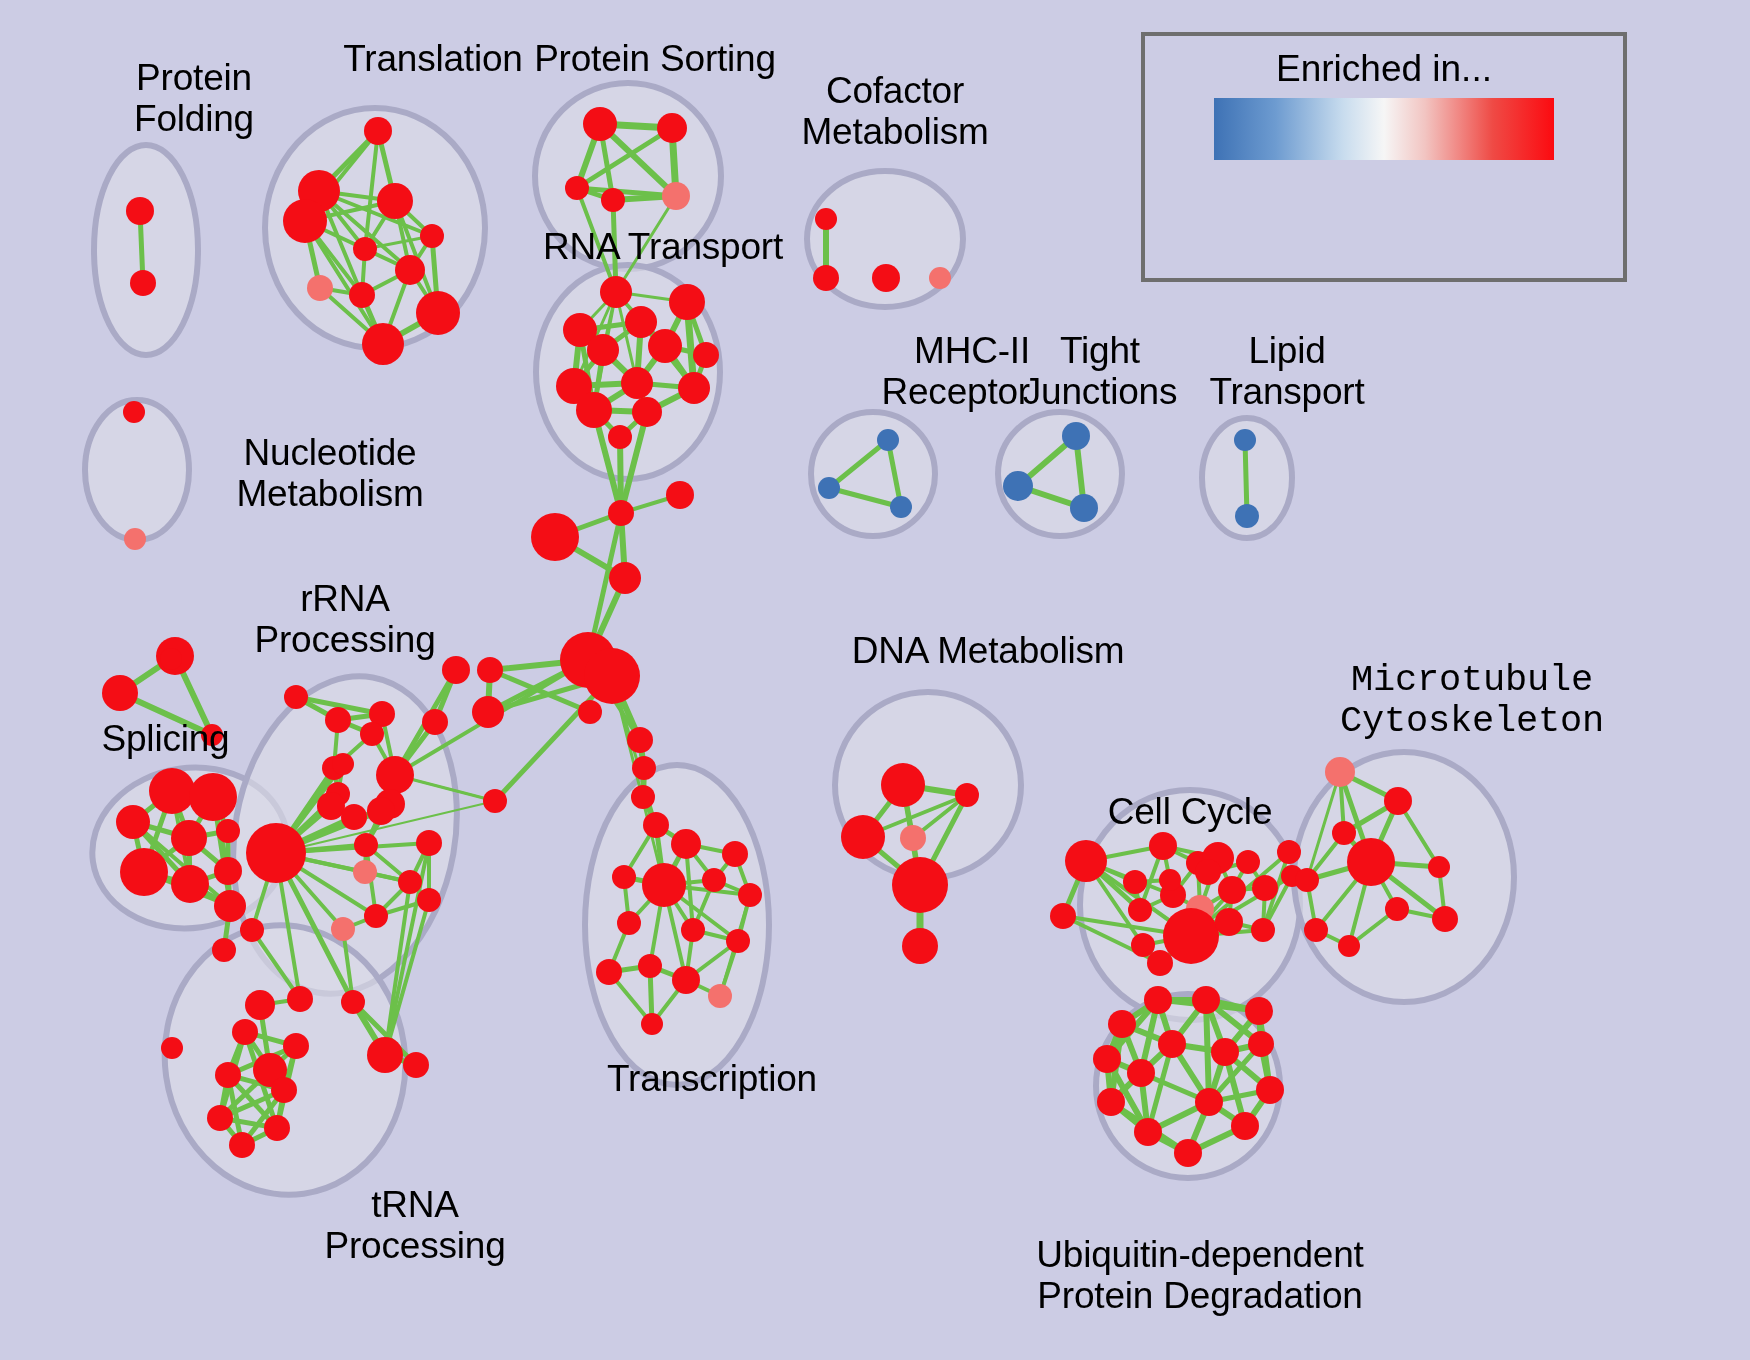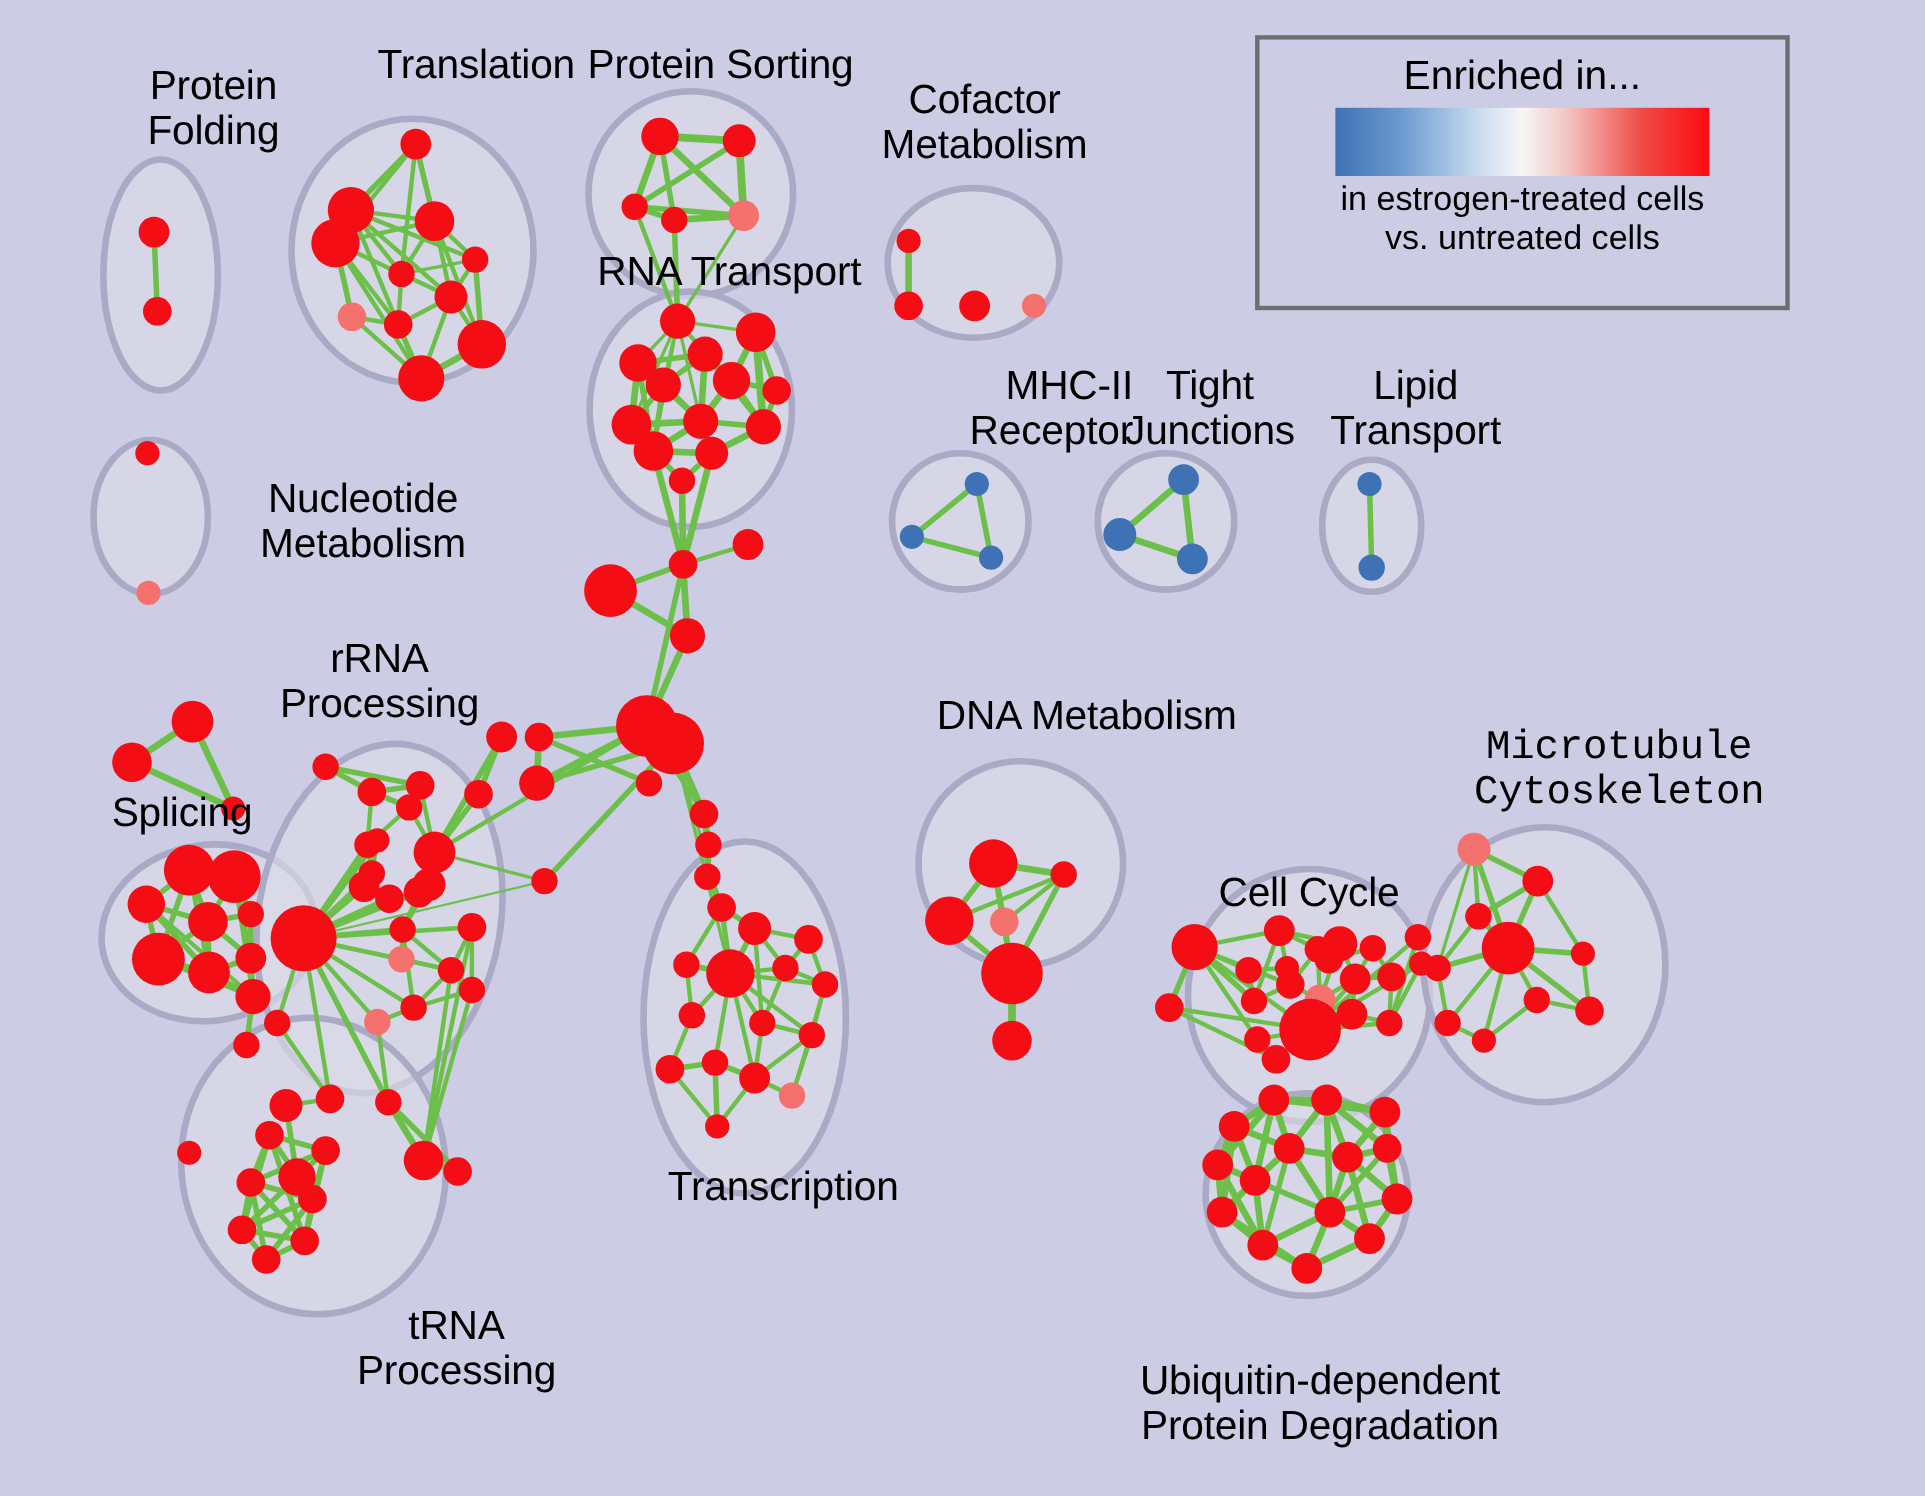--- a/index.html
+++ b/index.html
@@ -643,16 +643,14 @@
       <div class="lbl" style="left: 1065px; top: 791px; width: 250px;">Cell Cycle</div>
       <div class="lbl" style="left: 1322px; top: 660px; width: 300px; font-family: Liberation Mono, monospace;">Microtubule
 Cytoskeleton</div>
       <div class="lbl" style="left: 990px; top: 1234px; width: 420px;">Ubiquitin-dependent
 Protein Degradation</div>
     </div>
 
   <div id="legend">
     <div class="ltitle">Enriched in...</div>
     <div class="bar"></div>
-    <div class="sub">in estrogen-treated cells
-vs. untreated cells</div>
   </div>
 </div>
 
 </body></html>

